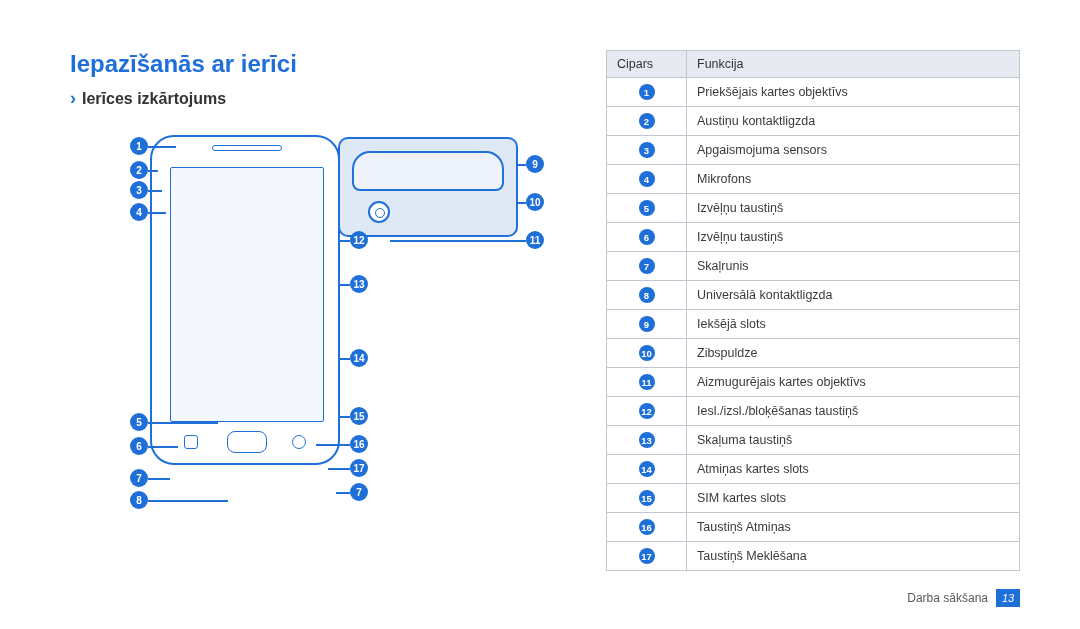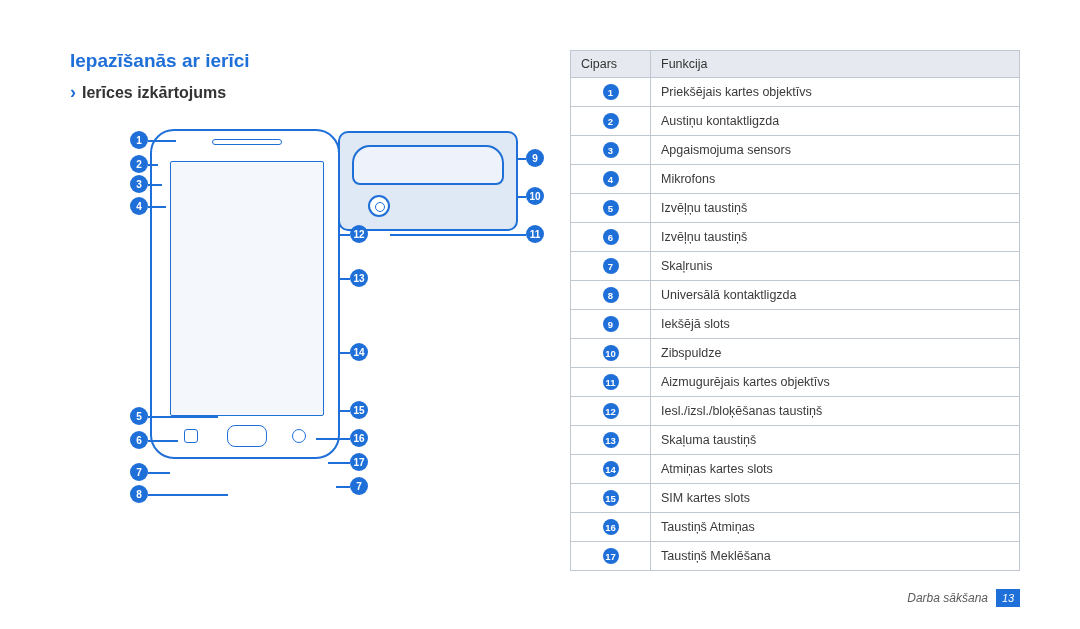--- a/index.html
+++ b/index.html
@@ -15,24 +15,25 @@
   .page {
     padding: 50px 60px 0 70px;
     display: flex;
     gap: 30px;
   }
   .left {
     flex: 0 0 470px;
   }
   .right {
     flex: 1;
+    margin-left: 36px;
   }
   h1 {
     color: #1f6fd8;
-    font-size: 19px;
+    font-size: 24px;
     font-weight: 600;
     margin-bottom: 10px;
   }
   .sub {
     font-size: 16px;
     font-weight: 700;
     color: #333;
     margin-bottom: 16px;
     display: flex;
     align-items: center;
@@ -165,21 +166,20 @@
   .footer {
     position: absolute;
     right: 60px;
     bottom: 22px;
     display: flex;
     align-items: center;
     gap: 8px;
     font-size: 12px;
   }
   .footer .section {
-    font-style: italic;
     color: #5a5a5a;
   }
   .footer .pg {
     background: #1f6fd8;
     color: #fff;
     width: 24px; height: 18px;
     display: flex; align-items: center; justify-content: center;
     font-size: 11px;
     font-style: italic;
   }

